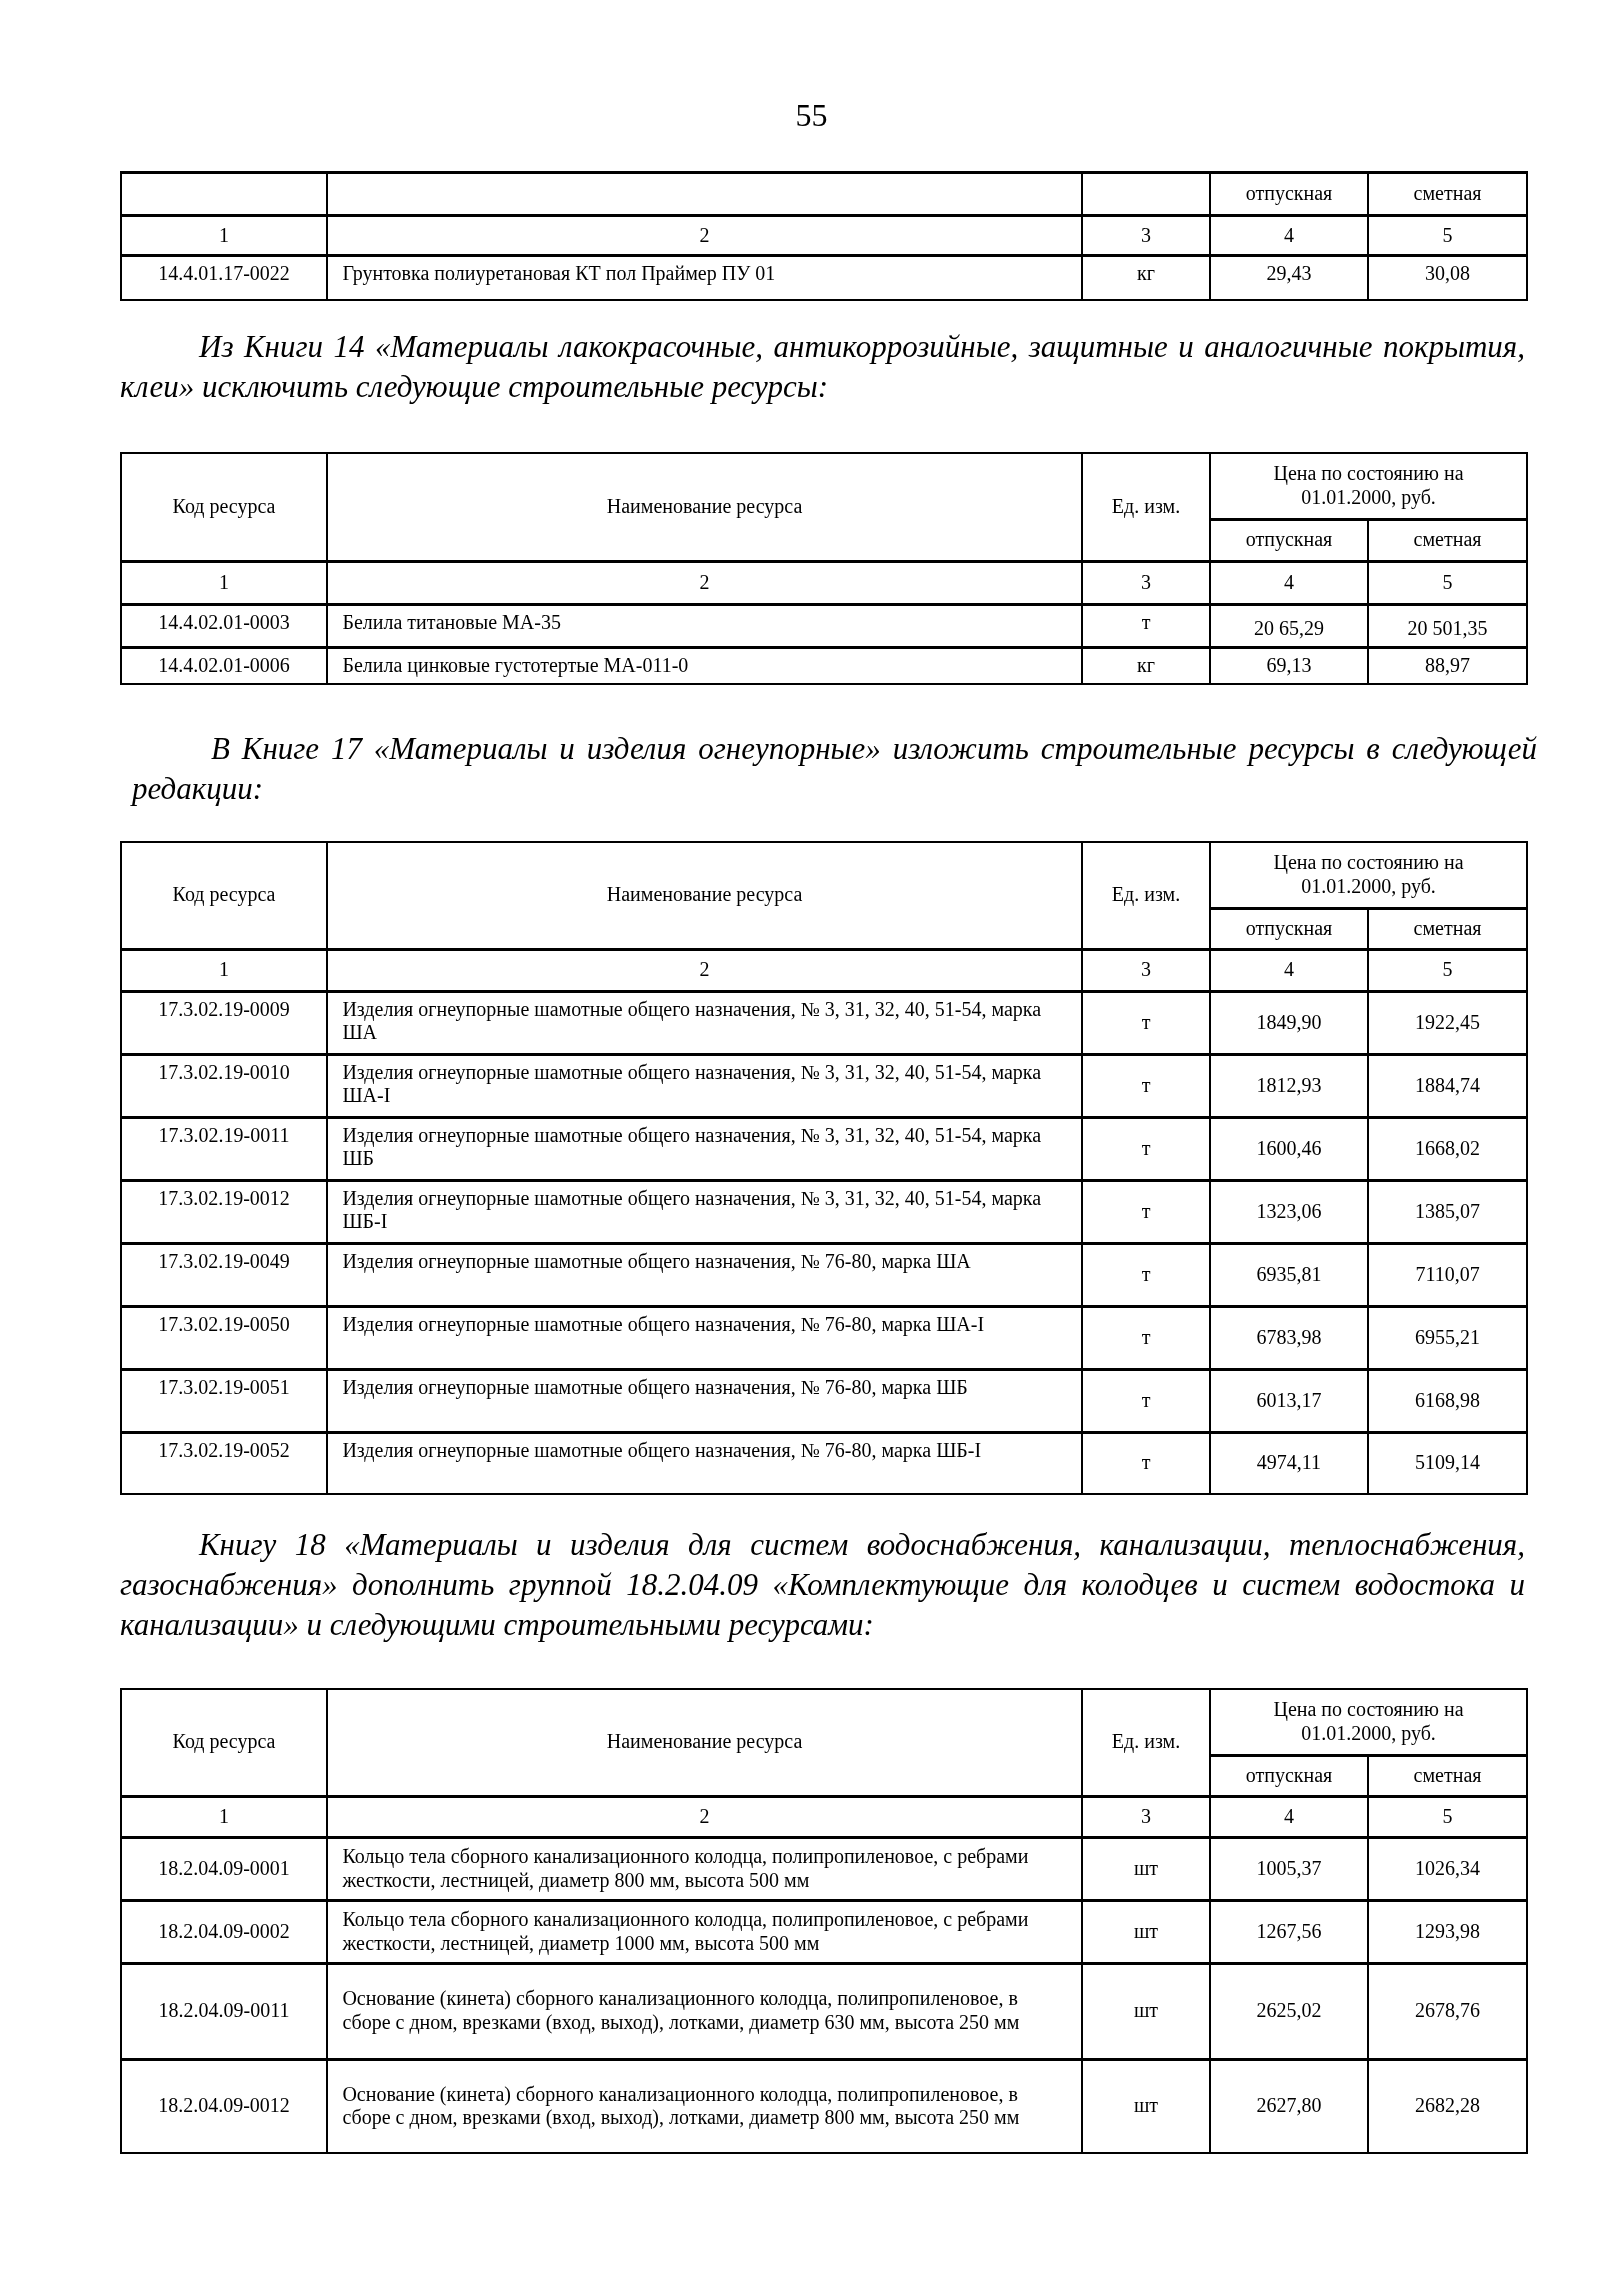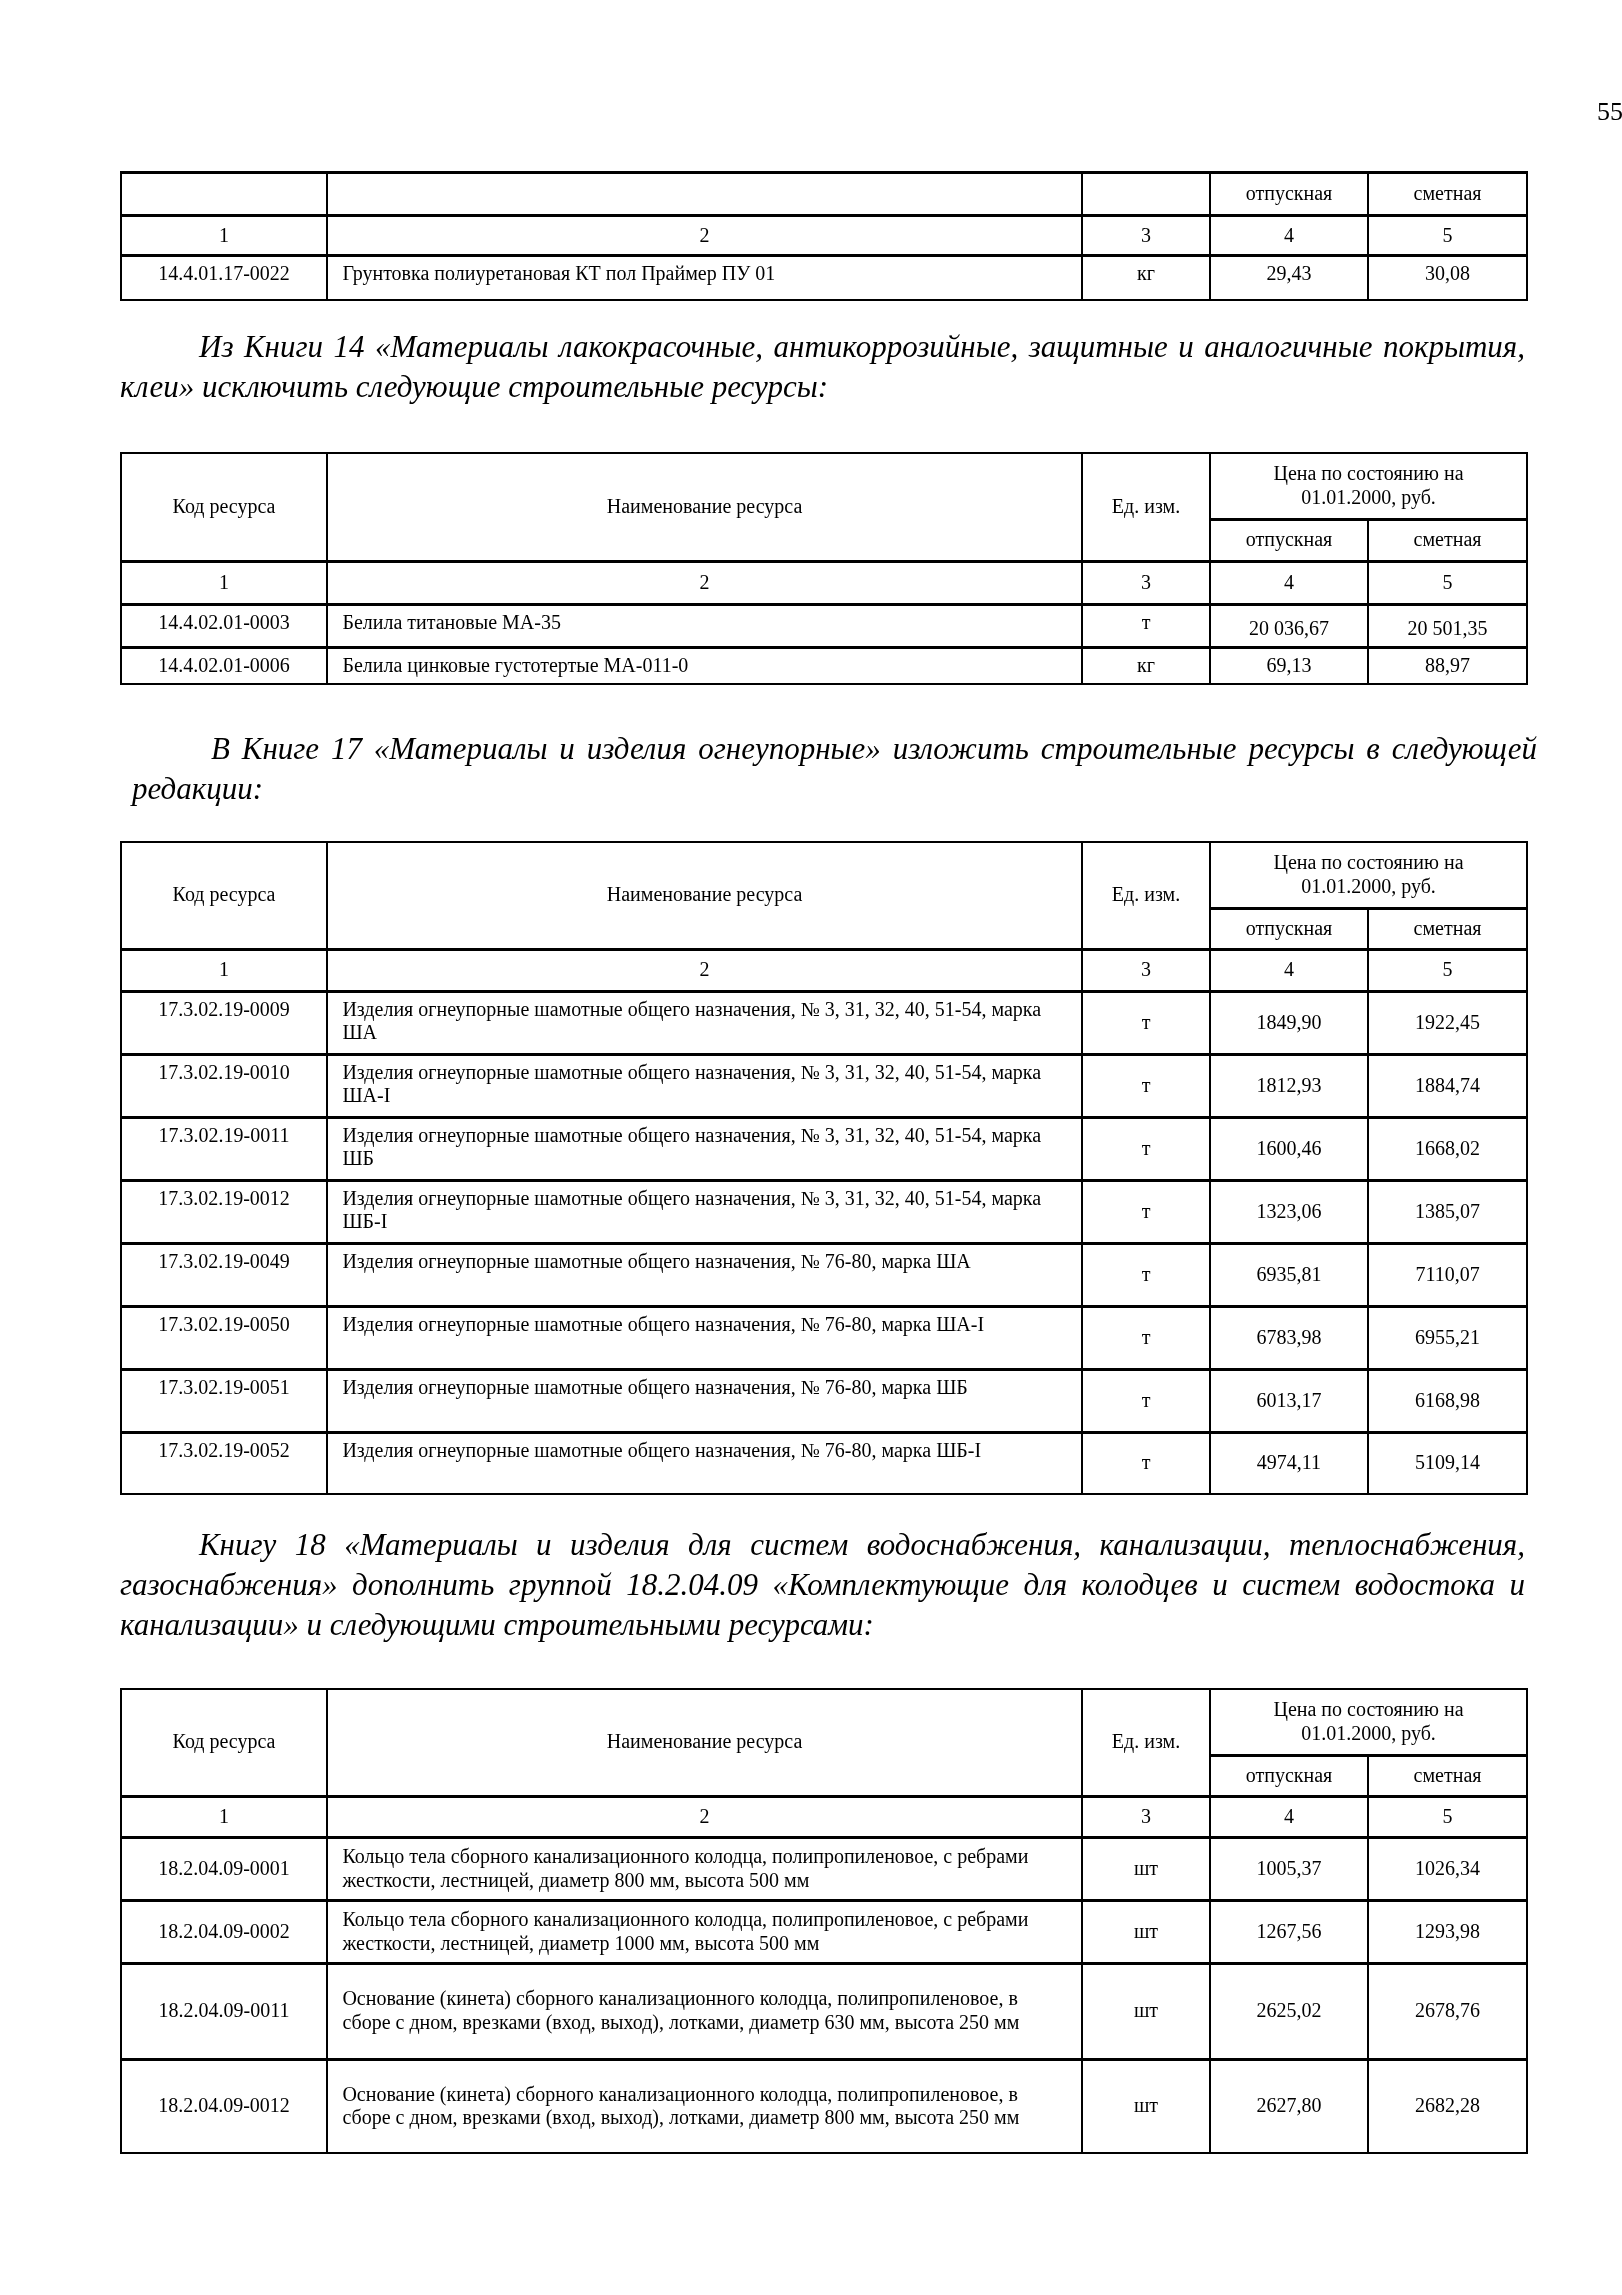--- a/index.html
+++ b/index.html
@@ -1,17 +1,17 @@
 <!DOCTYPE html>
 <html style="font-size:10.5px"><head>
 <meta charset="utf-8">
 <style>
   html, body { margin: 0; padding: 0; background: #ffffff; }
   body { width: 1623px; height: 2295px; position: relative; overflow: hidden; font-family: "Liberation Serif", "DejaVu Serif", serif; color: #000; }
-  .page-num { position: absolute; left: 0; width: 1623px; top: 97px; text-align: right; font-size: 26px; }
+  .page-num { position: absolute; left: 0; width: 1623px; top: 97px; text-align: center; font-size: 32px; }
   .para { position: absolute; left: 120px; width: 1405px; font-style: italic; font-size: 31px; line-height: 40px; text-align: justify; text-align-last: left; text-indent: 79px; }
   table.rt { position: absolute; left: 120px; width: 1405px; border-collapse: collapse; table-layout: fixed; font-size: 20px; line-height: 23.6px; }
   table.rt td { border: 2px solid #000; padding: 0 14.4px; vertical-align: middle; text-align: center; }
   table.rt tr.thick-top td { border-top-width: 3.9px; }
   table.rt td.name { text-align: left; vertical-align: top; padding-top: 5.2px; }
   table.rt td.code { vertical-align: top; padding-top: 5.2px; }
   table.rt.mid td.code, table.rt.mid td.name { vertical-align: middle; padding-top: 0; }
   table.rt td.unit-top { vertical-align: top; padding-top: 5.2px; }
   table.rt td.val-low { vertical-align: bottom; padding-bottom: 5.2px; }
   col.c1 { width: 206px; } col.c2 { width: 755px; } col.c3 { width: 128px; } col.c4 { width: 158px; } col.c5 { width: 159px; }
@@ -81,21 +81,21 @@
     <td>1</td>
     <td>2</td>
     <td>3</td>
     <td>4</td>
     <td>5</td>
   </tr>
   <tr class="thick-top" style="height:43px">
     <td class="code">14.4.02.01-0003</td>
     <td class="name">Белила титановые МА-35</td>
     <td class="unit-top">т</td>
-    <td class="val-low">20 036,67</td>
+    <td class="val-low">20 65,29</td>
     <td class="val-low">20 501,35</td>
   </tr>
   <tr class="thick-top" style="height:37px">
     <td class="code">14.4.02.01-0006</td>
     <td class="name">Белила цинковые густотертые МА-011-0</td>
     <td class="unit-top">кг</td>
     <td class="val-low">69,13</td>
     <td class="val-low">88,97</td>
   </tr>
 </tbody>

